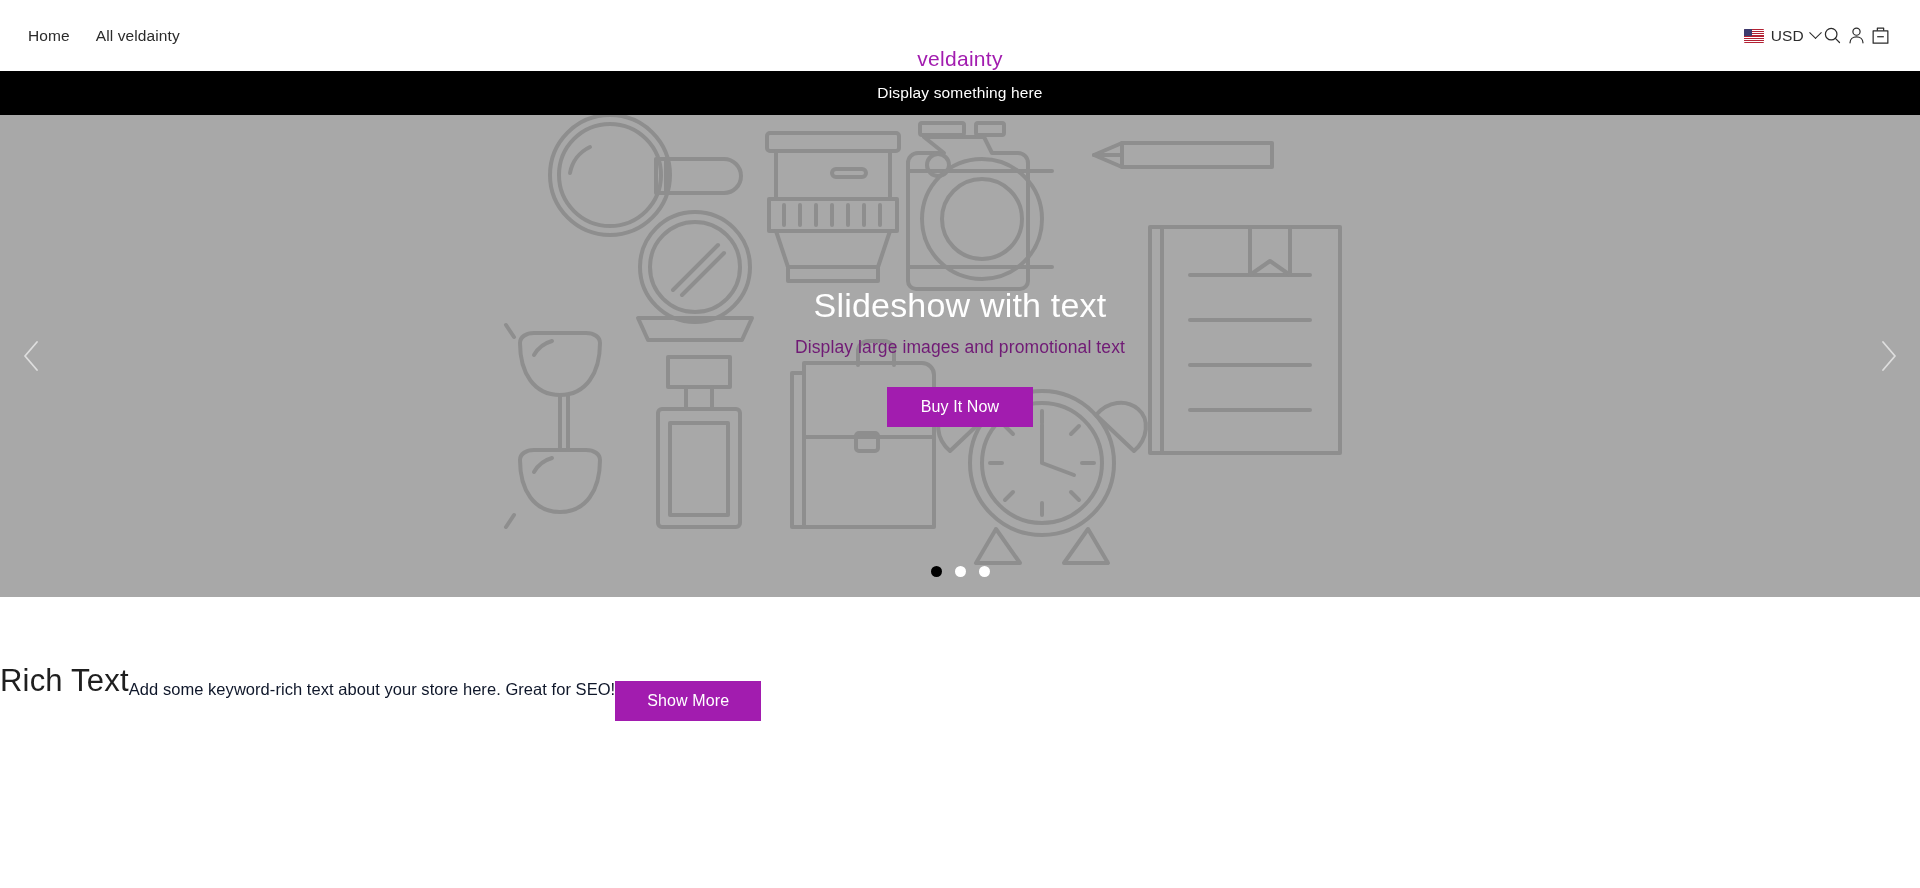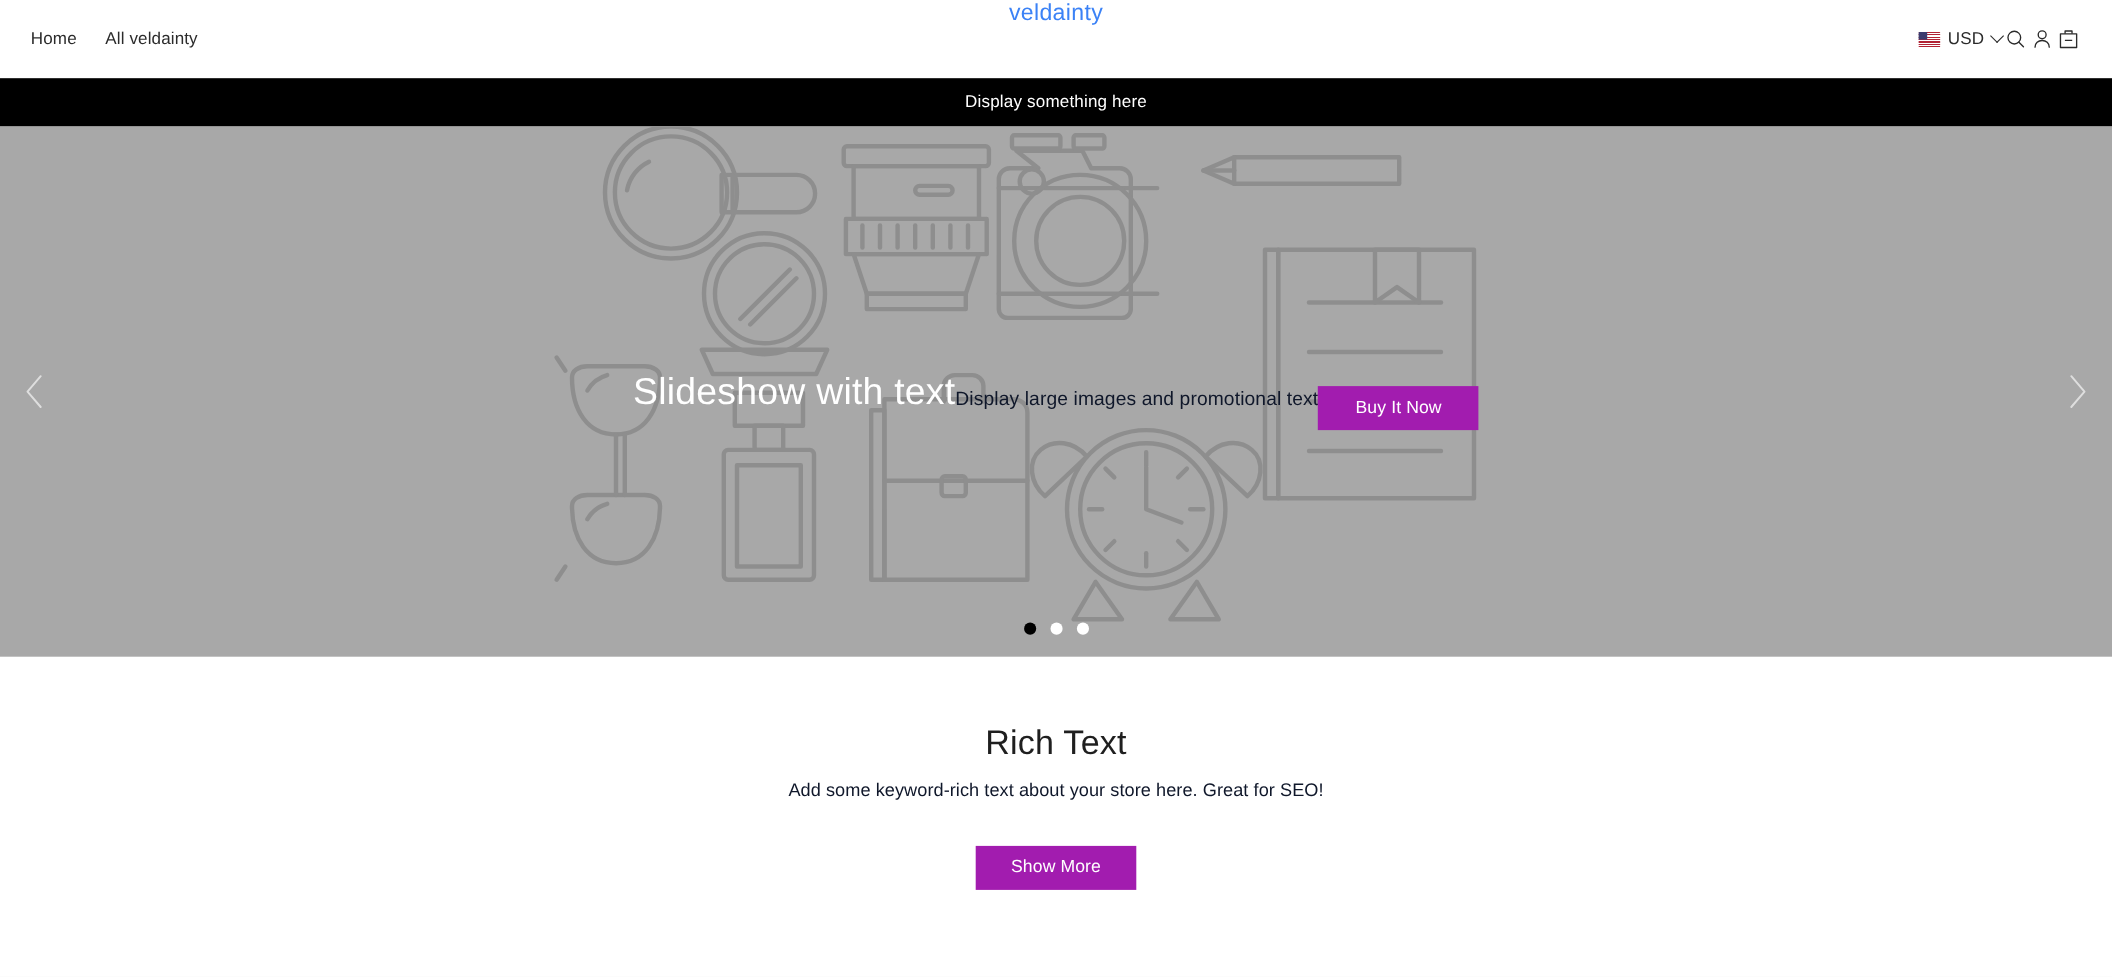--- a/index.html
+++ b/index.html
@@ -33,24 +33,24 @@
     color: #2b2b2b;
     letter-spacing: 0.1px;
     cursor: pointer;
     line-height: 1;
   }
   .store-logo {
     position: absolute;
     left: 0; right: 0;
     top: 0; bottom: 0;
     display: flex;
-    align-items: flex-start;
+    align-items: flex-end;
     justify-content: center;
     font-size: 21px;
-    color: #3b82f6;
+    color: #a21caf;
     letter-spacing: 0.3px;
     pointer-events: none;
   }
   .store-logo span { pointer-events: auto; cursor: pointer; }
   .nav-right {
     margin-left: auto;
     display: flex;
     align-items: center;
     z-index: 2;
   }
@@ -125,36 +125,36 @@
     top: 0;
     transform: translateX(-50%);
     width: 940px;
     height: 482px;
     opacity: 1;
   }
   .hero-overlay {
     position: absolute;
     inset: 0;
     display: flex;
-    flex-direction: row;
+    flex-direction: column;
     align-items: center;
     justify-content: center;
     gap: 0;
   }
   .hero-title {
     font-size: 34px;
     color: #ffffff;
     font-weight: 400;
     letter-spacing: 0.2px;
     line-height: 1.2;
     text-align: center;
   }
   .hero-sub {
     font-size: 17.5px;
-    color: #0f172a;
+    color: #701a75;
     font-weight: 400;
     margin-top: 12px;
     letter-spacing: 0.1px;
     text-align: center;
   }
   .btn-dark {
     background: #a21caf;
     color: #ffffff;
     border: none;
     font-family: inherit;
@@ -191,23 +191,23 @@
   .dot {
     width: 11px; height: 11px;
     border-radius: 50%;
     background: #ffffff;
     cursor: pointer;
   }
   .dot.active { background: #000000; }
 
   
   .rich-text {
-    padding-top: 60px;
-    display: flex;
-    flex-direction: column;
+    padding-top: 44px;
+    display: flex;
+    flex-direction: row;
     align-items: center;
     background: #ffffff;
   }
   .rt-title {
     font-size: 31px;
     font-weight: 400;
     color: #1f1f1f;
     letter-spacing: 0.2px;
   }
   .rt-sub {

